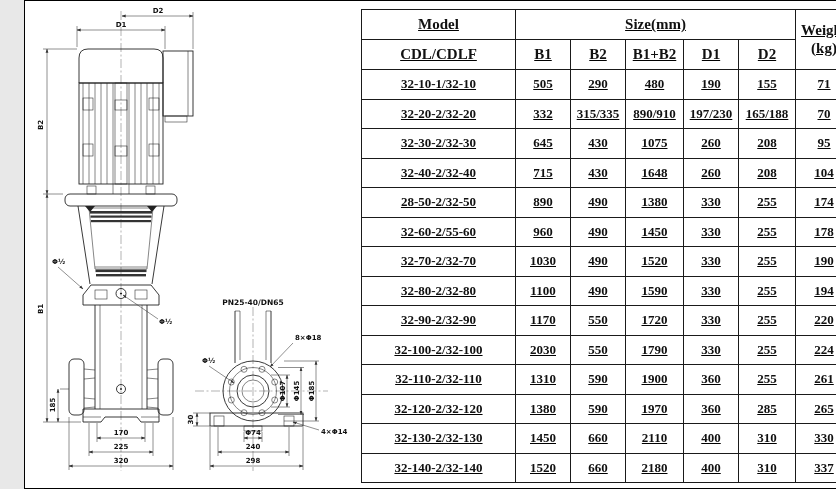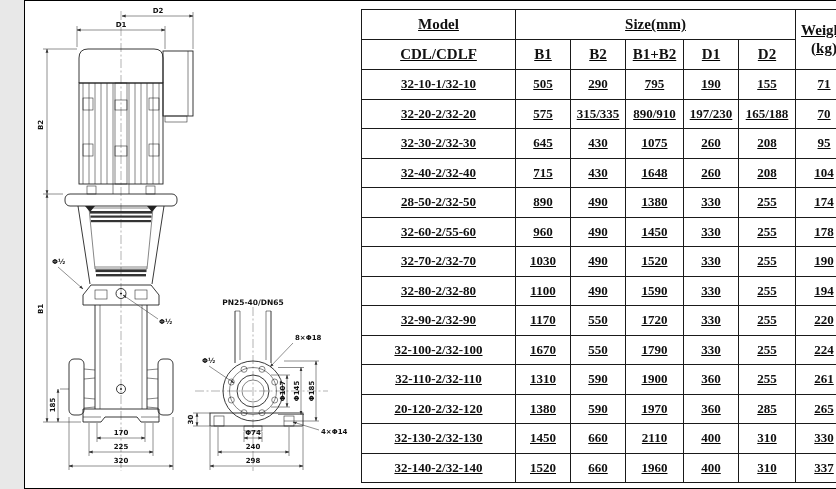--- a/index.html
+++ b/index.html
@@ -292,28 +292,28 @@
         <th>B1+B2</th>
         <th>D1</th>
         <th>D2</th>
       </tr>
     </thead>
     <tbody id="spec-body">
         <tr>
           <td class="model-cell">32-10-1/32-10</td>
           <td>505</td>
           <td>290</td>
-          <td>795</td>
+          <td>480</td>
           <td>190</td>
           <td>155</td>
           <td>71</td>
         </tr>
         <tr>
           <td class="model-cell">32-20-2/32-20</td>
-          <td>575</td>
+          <td>332</td>
           <td>315/335</td>
           <td>890/910</td>
           <td>197/230</td>
           <td>165/188</td>
           <td>70</td>
         </tr>
         <tr>
           <td class="model-cell">32-30-2/32-30</td>
           <td>645</td>
           <td>430</td>
@@ -371,59 +371,59 @@
           <td class="model-cell">32-90-2/32-90</td>
           <td>1170</td>
           <td>550</td>
           <td>1720</td>
           <td>330</td>
           <td>255</td>
           <td>220</td>
         </tr>
         <tr>
           <td class="model-cell">32-100-2/32-100</td>
-          <td>1670</td>
+          <td>2030</td>
           <td>550</td>
           <td>1790</td>
           <td>330</td>
           <td>255</td>
           <td>224</td>
         </tr>
         <tr>
           <td class="model-cell">32-110-2/32-110</td>
           <td>1310</td>
           <td>590</td>
           <td>1900</td>
           <td>360</td>
           <td>255</td>
           <td>261</td>
         </tr>
         <tr>
-          <td class="model-cell">20-120-2/32-120</td>
+          <td class="model-cell">32-120-2/32-120</td>
           <td>1380</td>
           <td>590</td>
           <td>1970</td>
           <td>360</td>
           <td>285</td>
           <td>265</td>
         </tr>
         <tr>
           <td class="model-cell">32-130-2/32-130</td>
           <td>1450</td>
           <td>660</td>
           <td>2110</td>
           <td>400</td>
           <td>310</td>
           <td>330</td>
         </tr>
         <tr>
           <td class="model-cell">32-140-2/32-140</td>
           <td>1520</td>
           <td>660</td>
-          <td>1960</td>
+          <td>2180</td>
           <td>400</td>
           <td>310</td>
           <td>337</td>
         </tr>
       </tbody>
   </table>
 
 </div>
 
 </body></html>

